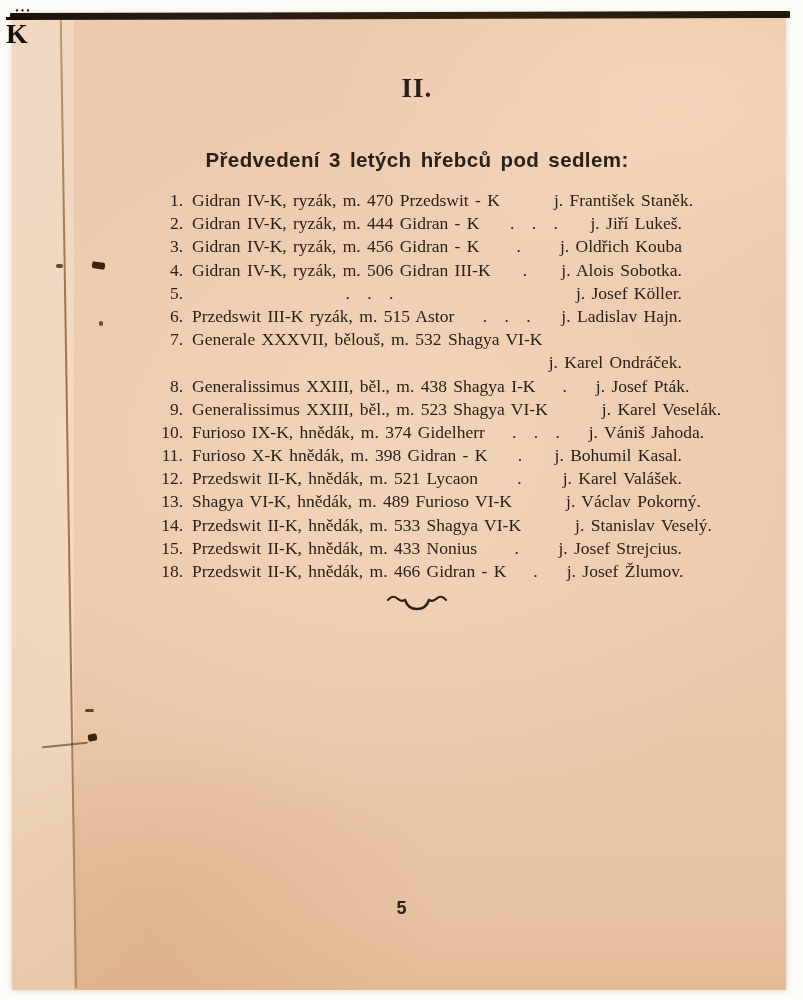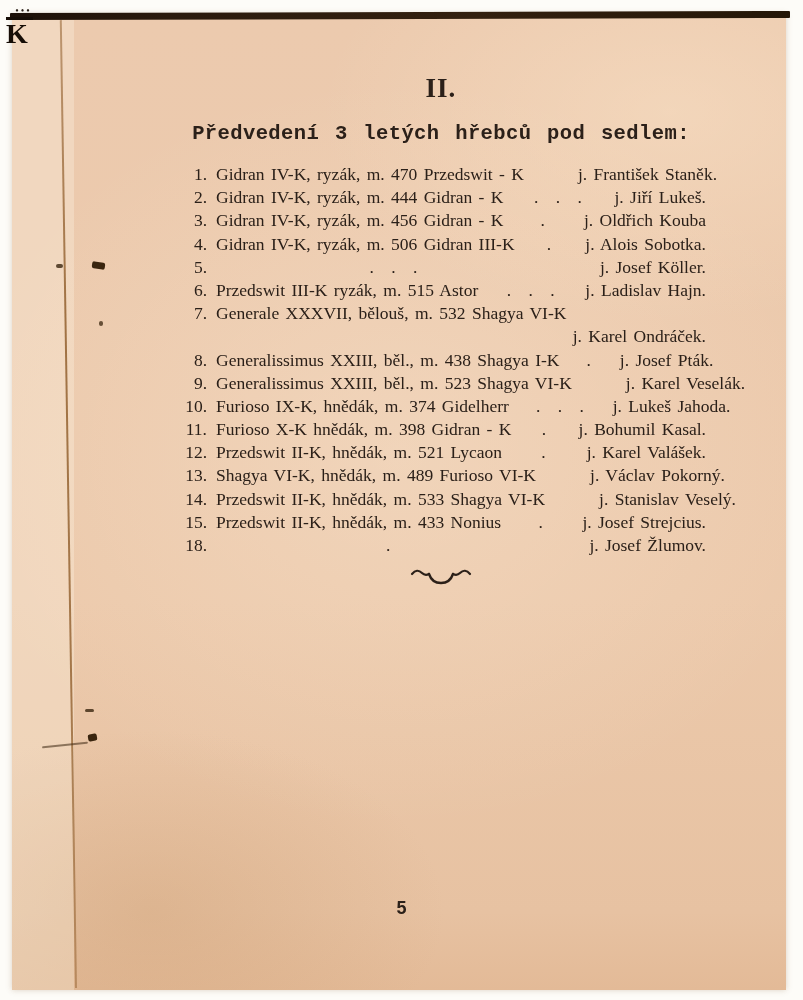--- a/index.html
+++ b/index.html
@@ -46,29 +46,29 @@
   
   .stamp{
     position:absolute;left:6px;top:6px;width:34px;color:#160d06;
     text-align:left;line-height:1;
   }
   .stamp .dots{font-size:10px;letter-spacing:2px;display:block;margin-left:1px;}
   .stamp .bar{display:block;width:27px;height:3px;background:#160d06;margin:1px 0 0 0;}
   .stamp .letter{display:block;font-family:"Liberation Serif",serif;font-weight:bold;font-size:28px;margin-top:0;}
   
   .content{
-    position:absolute;left:176px;top:62px;width:530px;color:#2b2019;
+    position:absolute;left:152px;top:62px;width:530px;color:#2b2019;
   }
   .section-no{
     text-align:center;font-family:"Liberation Serif",serif;font-weight:bold;
     font-size:27px;letter-spacing:1px;margin:0 0 0 0;height:52px;line-height:52px;
   }
   .heading{
-    text-align:center;font-family:Liberation Mono, monospace;font-weight:bold;
-    font-size:20.5px;letter-spacing:0.4px;word-spacing:3px;height:40px;line-height:40px;
+    text-align:center;font-family:Liberation Sans, sans-serif;font-weight:bold;
+    font-size:20.5px;letter-spacing:0.4px;word-spacing:3px;height:40px;line-height:40px;margin-top:26px;
   }
   .list{margin-top:9px;font-size:17.5px;word-spacing:2px;}
   .row{display:flex;height:23.2px;line-height:23.2px;white-space:nowrap;}
   .num{width:31px;text-align:right;flex:0 0 31px;}
   .body-span{flex:1;display:flex;margin-left:9px;gap:27px;}
   .ltext{flex:0 0 auto;}
   .dots{flex:1 1 auto;text-align:center;word-spacing:9px;letter-spacing:2px;color:#2b2019;}
   .rider{flex:0 0 auto;}
   .cont-row{display:flex;height:23.2px;line-height:23.2px;}
   .cont-row .cont{flex:1;text-align:right;}
@@ -187,21 +187,21 @@
       <span class="dots"></span>
       <span class="rider">j. Karel Veselák.</span>
     </span>
   </div>
 
   <div class="row">
     <span class="num">10.</span>
     <span class="body-span">
       <span class="ltext">Furioso IX-K, hnědák, m. 374 Gidelherr</span>
       <span class="dots">. . .</span>
-      <span class="rider">j. Lukeš Jahoda.</span>
+      <span class="rider">j. Vániš Jahoda.</span>
     </span>
   </div>
 
   <div class="row">
     <span class="num">11.</span>
     <span class="body-span">
       <span class="ltext">Furioso X-K hnědák, m. 398 Gidran - K</span>
       <span class="dots">.</span>
       <span class="rider">j. Bohumil Kasal.</span>
     </span>
@@ -241,20 +241,21 @@
       <span class="dots">.</span>
       <span class="rider">j. Josef Strejcius.</span>
     </span>
   </div>
 
 
 
   <div class="row">
     <span class="num">18.</span>
     <span class="body-span">
+      <span class="ltext">Przedswit II-K, hnědák, m. 466 Gidran - K</span>
       <span class="dots">.</span>
       <span class="rider">j. Josef Žlumov.</span>
     </span>
   </div>
 </div>
     <svg class="ornament" width="64" height="22" viewBox="0 0 64 22">
       <path d="M3,9 Q8,3 13,8 Q16,11 20,9" fill="none" stroke="#2b2019" stroke-width="2.2" stroke-linecap="round"></path>
       <path d="M20,9 Q23,18 32,18 Q41,18 44,9" fill="none" stroke="#2b2019" stroke-width="2.4" stroke-linecap="round"></path>
       <path d="M44,9 Q48,11 51,8 Q56,3 61,9" fill="none" stroke="#2b2019" stroke-width="2.2" stroke-linecap="round"></path>
     </svg>

